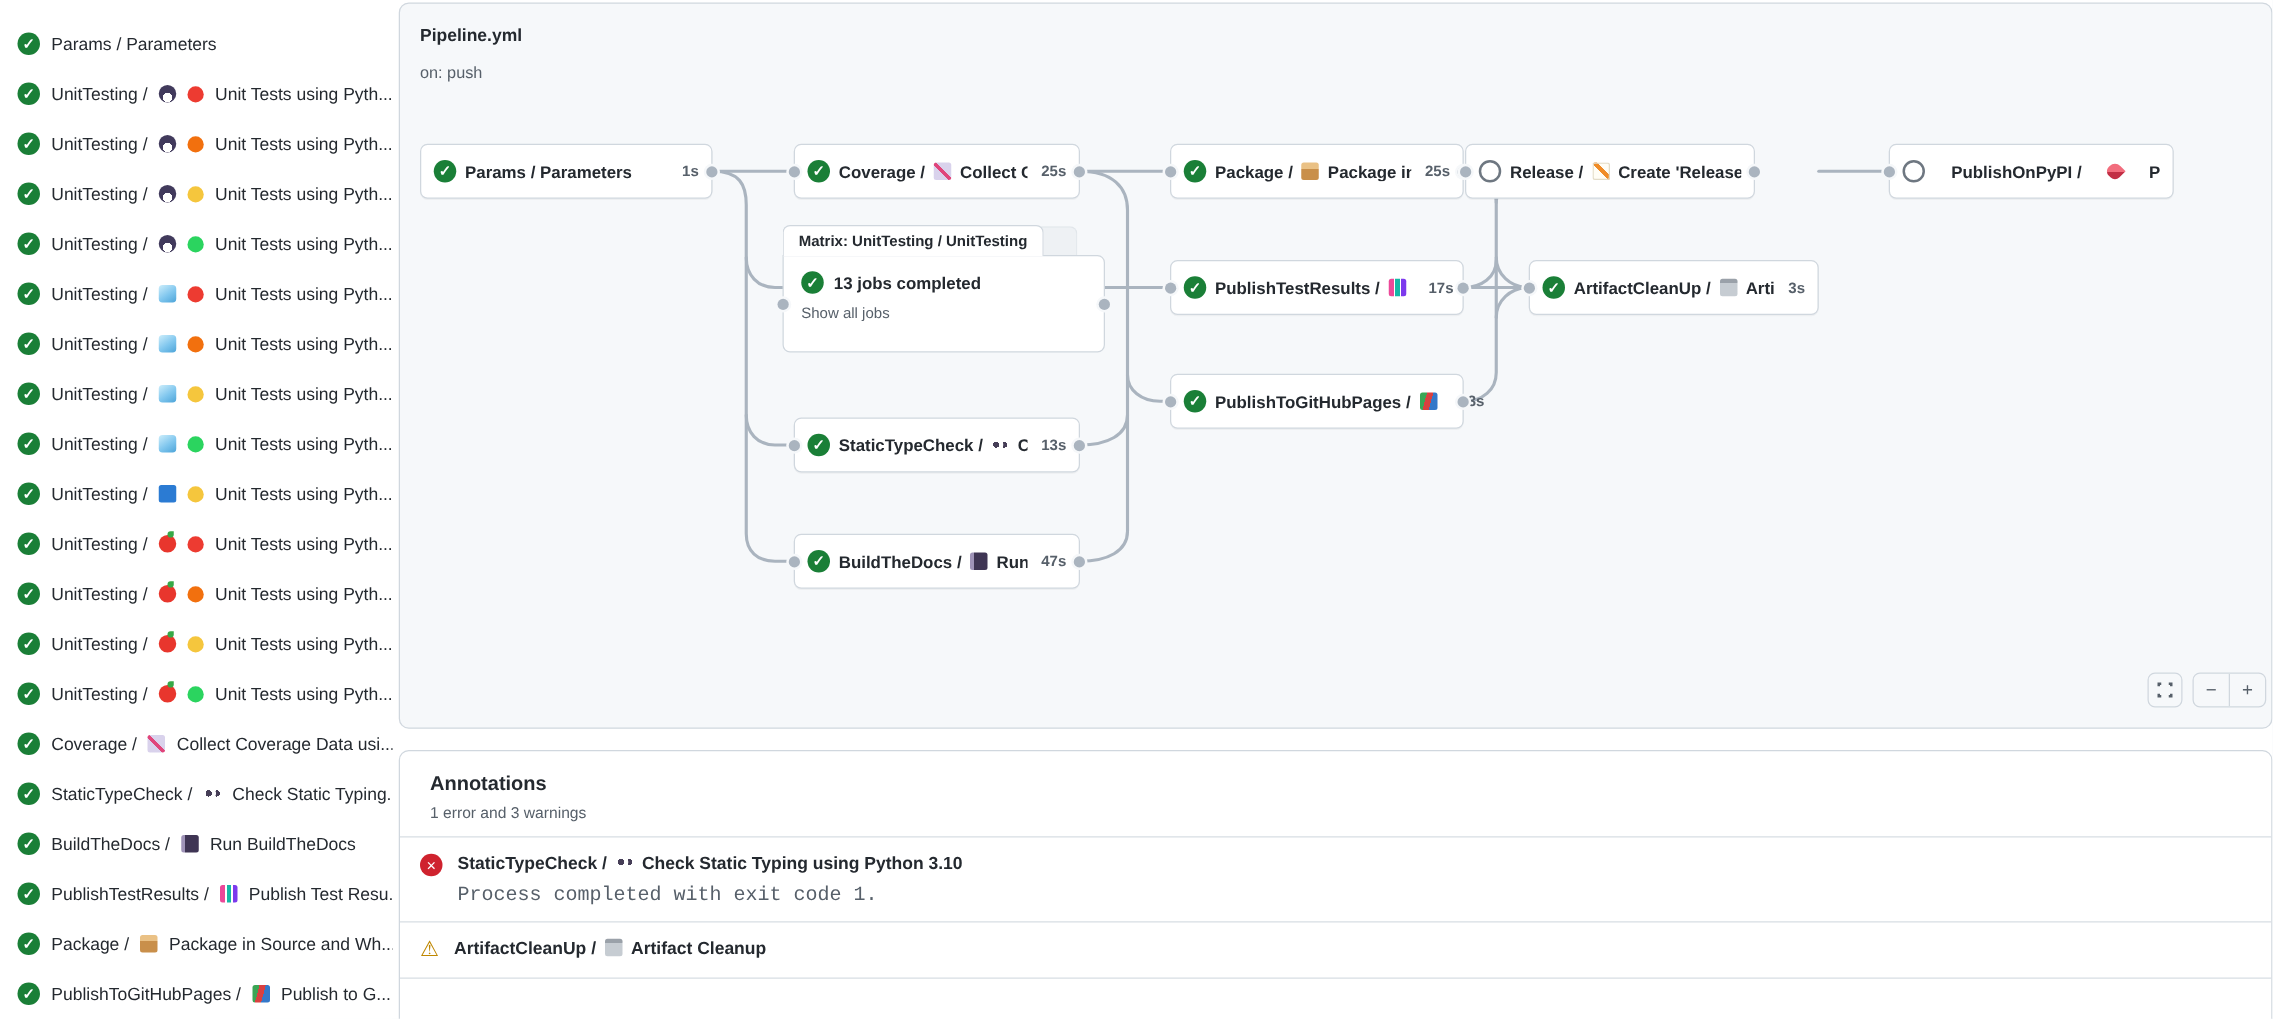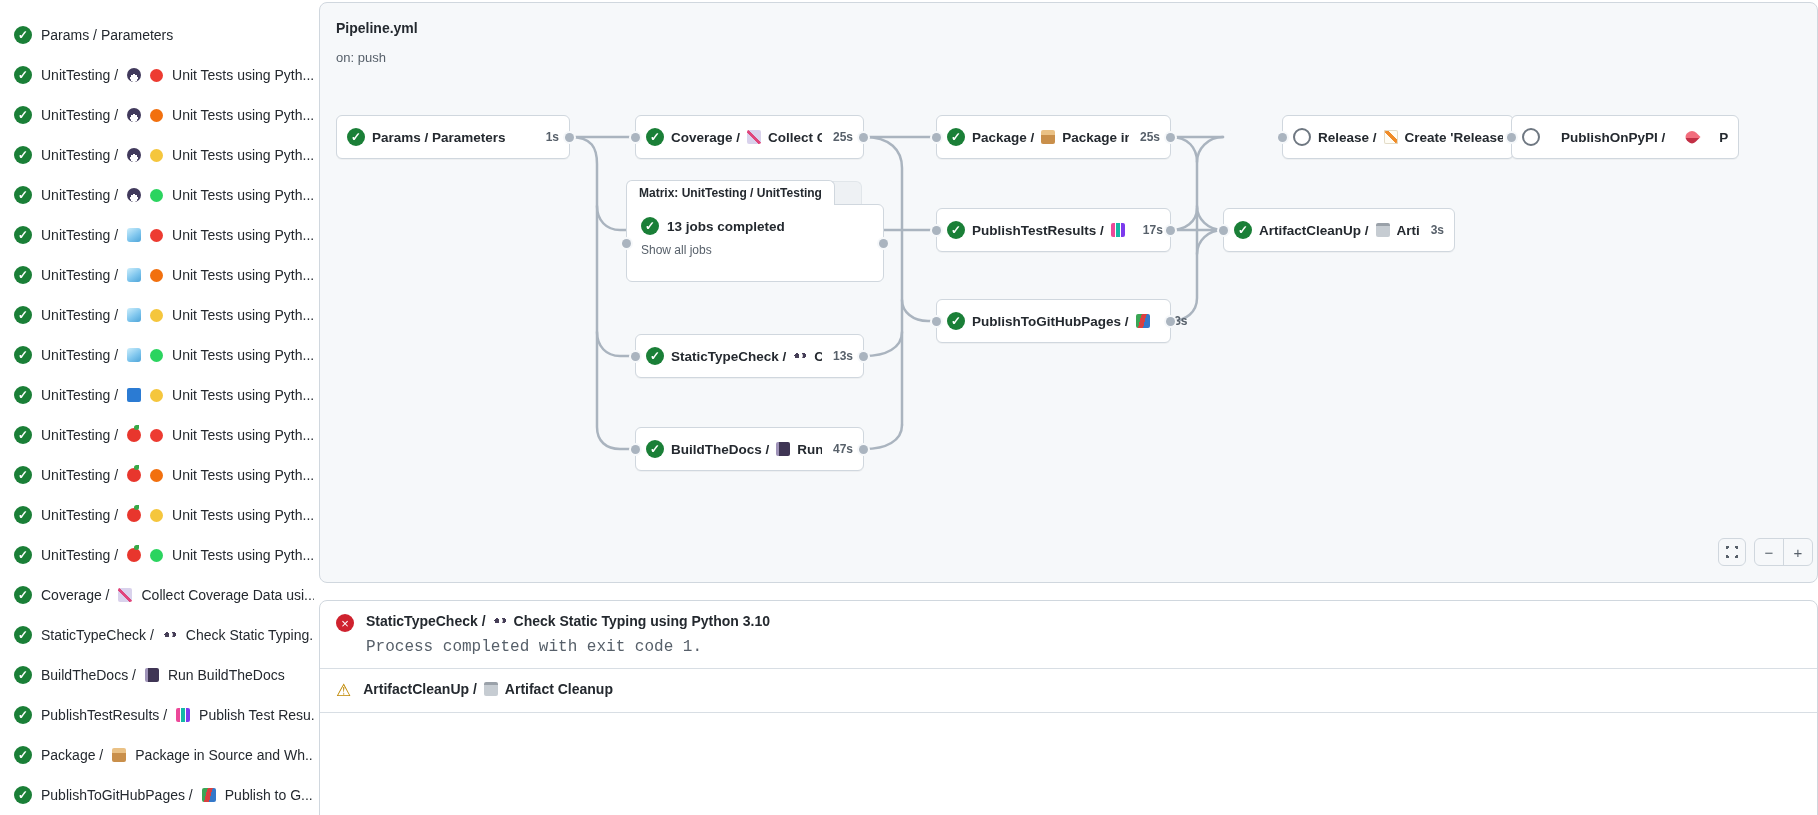--- a/index.html
+++ b/index.html
@@ -264,21 +264,21 @@
     </div>
     <div class="node" style="left: 936px; top: 115px; width: 235px;">
       <span class="dot dot-l"></span>
       <span class="dot dot-r"></span>
       <span class="ck">✓</span>
       <span>Package /</span>
       <span class="ic ic-pkg"></span>
       <span class="lbl">Package in So...</span>
       <span class="dur">25s</span>
     </div>
-    <div class="node" style="left: 1282px; top: 115px; width: 232px;">
+    <div class="node" style="left: 1172px; top: 115px; width: 232px;">
       <span class="dot dot-l"></span>
       <span class="dot dot-r"></span>
       <span class="skip"></span>
       <span>Release /</span>
       <span class="ic ic-memo"></span>
       <span class="lbl">Create 'Release P...</span>
     </div>
     <div class="node" style="left: 1511px; top: 115px; width: 228px; gap: 21px;">
       <span class="dot dot-l"></span>
       <span class="skip"></span>
@@ -334,20 +334,24 @@
 
 <div class="gbtn fs-btn">
   <span class="fs-glyph"></span>
 </div>
 <div class="zoom-group">
   <span class="zbtn">−</span>
   <span class="zbtn">+</span>
 </div>
 
 <section class="ann-card">
+  <div class="ann-head">
+    <div class="ann-title">Annotations</div>
+    <div class="ann-sub">1 error and 3 warnings</div>
+  </div>
   <div id="ann-rows">
       <div class="ann-row">
         <span class="ann-ico">
           <span class="ann-err">×</span>
         </span>
         <div>
           <div class="ann-row-title">
             <span>StaticTypeCheck /</span>
             <span class="ic ic-eyes"></span>
             <span>Check Static Typing using Python 3.10</span>

